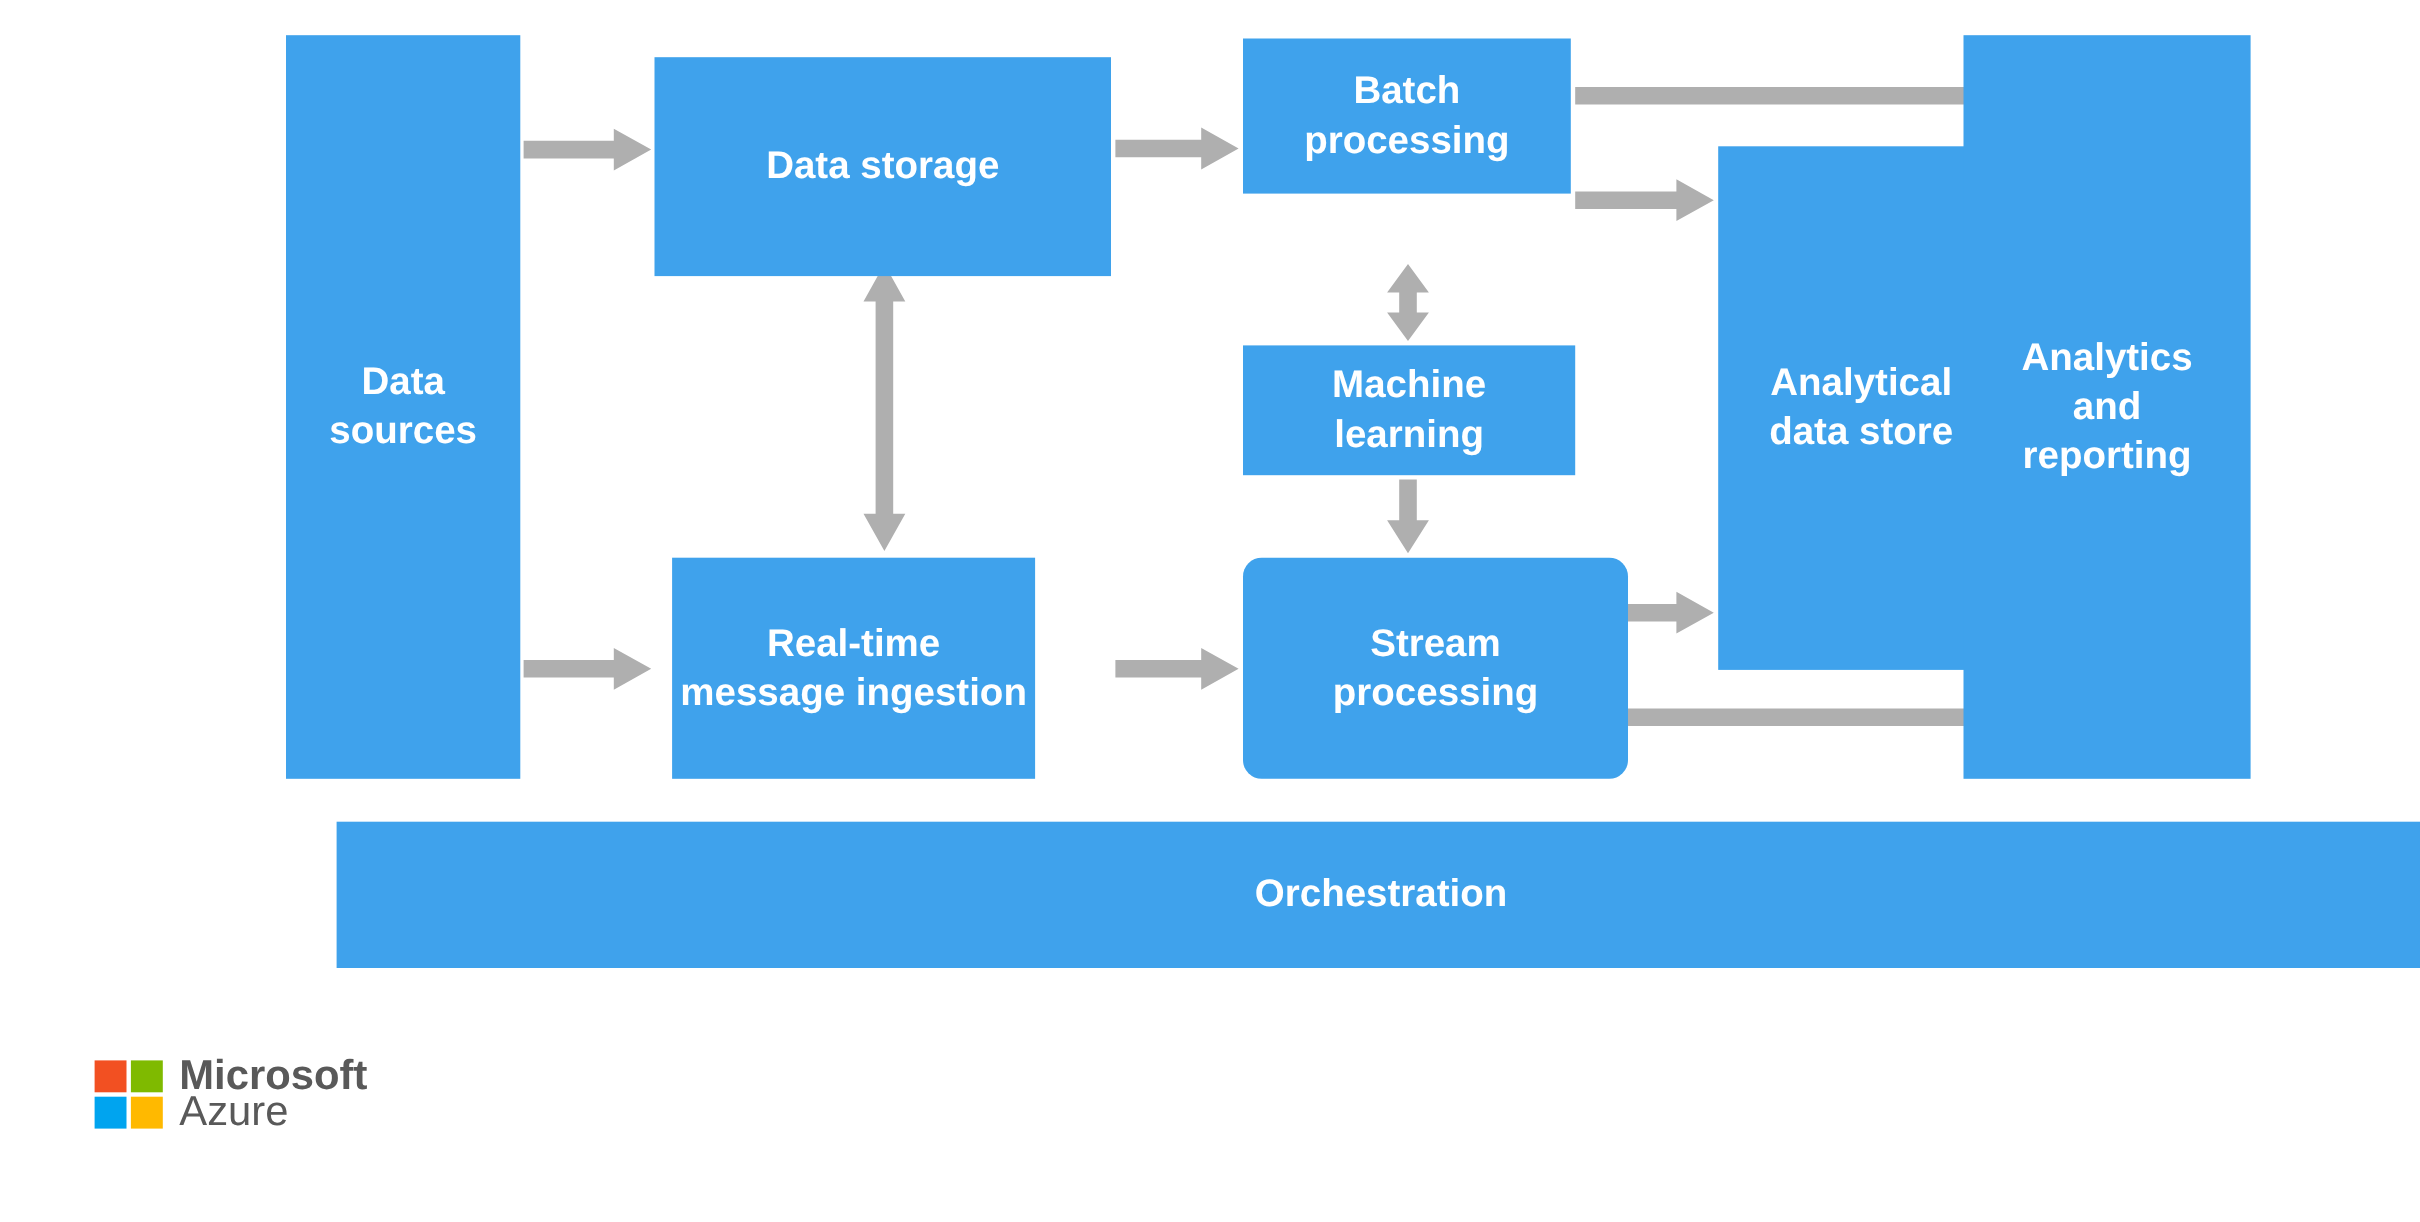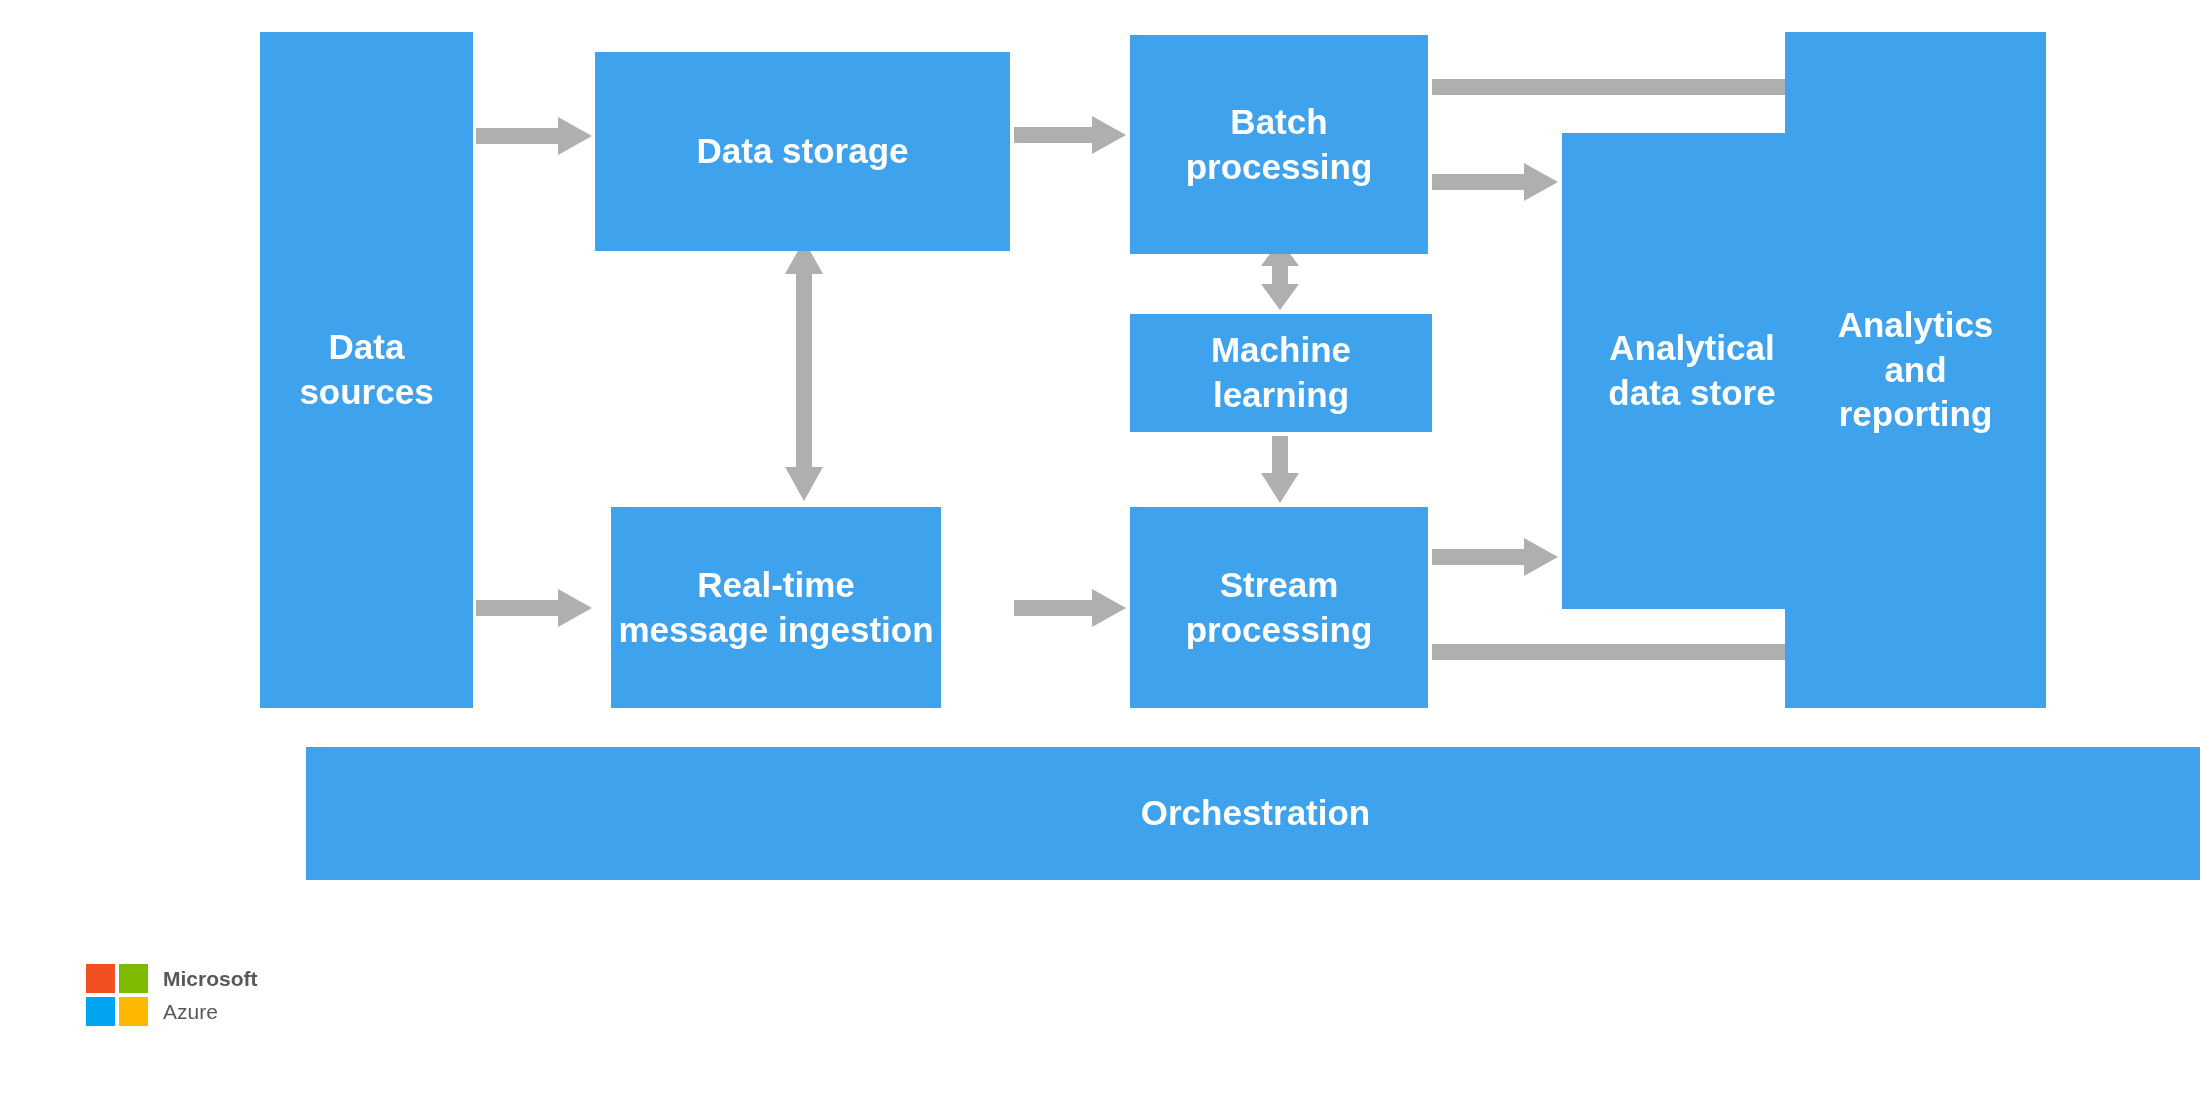--- a/index.html
+++ b/index.html
@@ -27,26 +27,26 @@
     line-height: 1.28;
     display: flex;
     align-items: center;
     justify-content: center;
     text-align: center;
   }
   .box span { white-space: pre-line; }
 
   .b-data-sources            { left: 260px;  top: 32px;  width: 213px;  height: 676px; }
   .b-data-storage            { left: 595px;  top: 52px;  width: 415px;  height: 199px; }
-  .b-batch-processing        { left: 1130px; top: 35px;  width: 298px;  height: 219px; }
+  .b-batch-processing        { left: 1130px; top: 35px;  width: 298px;  height: 141px; }
   .b-machine-learning        { left: 1130px; top: 314px; width: 302px;  height: 118px; }
   .b-analytical-data-store   { left: 1562px; top: 133px; width: 260px;  height: 476px; justify-content: center; }
   .b-analytics-and-reporting { left: 1785px; top: 32px;  width: 261px;  height: 676px; }
   .b-real-time-ingestion     { left: 611px;  top: 507px; width: 330px;  height: 201px; }
-  .b-stream-processing       { left: 1130px; top: 507px; width: 298px;  height: 201px; }
+  .b-stream-processing       { left: 1130px; top: 507px; width: 350px;  height: 201px; border-radius: 17px; }
   .b-orchestration           { left: 260px;  top: 747px; width: 1899px; height: 133px; margin-left: 46px; }
 
   
   .footer-logo {
     position: absolute;
     left: 86px;
     top: 962px;
     display: flex;
     align-items: center;
     gap: 15px;
@@ -59,21 +59,21 @@
   }
   .sq { display: block; width: 29px; height: 29px; }
   .sq-red    { background: var(--logo-red, #F25022); }
   .sq-green  { background: var(--logo-green, #7FBA00); }
   .sq-blue   { background: var(--logo-blue, #00A4EF); }
   .sq-yellow { background: var(--logo-yellow, #FFB900); }
   .logo-text {
     display: flex;
     flex-direction: column;
     color: #595959;
-    font-size: 21px;
+    font-size: 38px;
     line-height: 33px;
   }
   .logo-text .line1 { font-weight: 700; }
   .logo-text .line2 { font-weight: 400; }
 </style>
 </head>
 <body>
 
 <div class="canvas">
 

